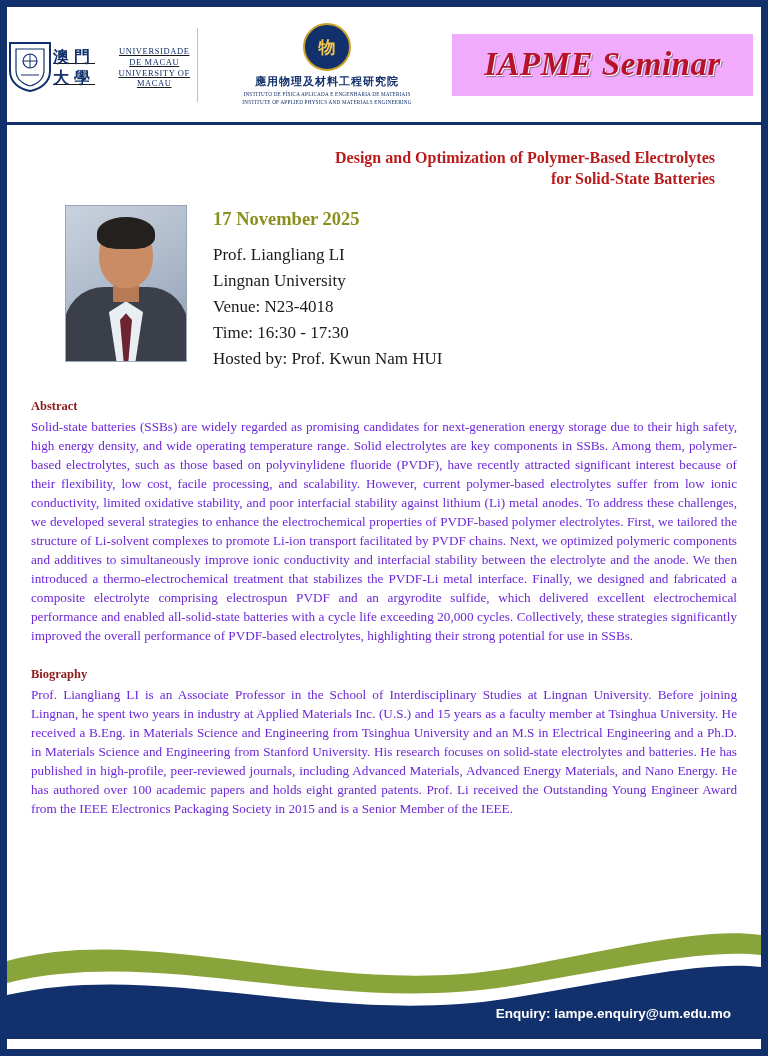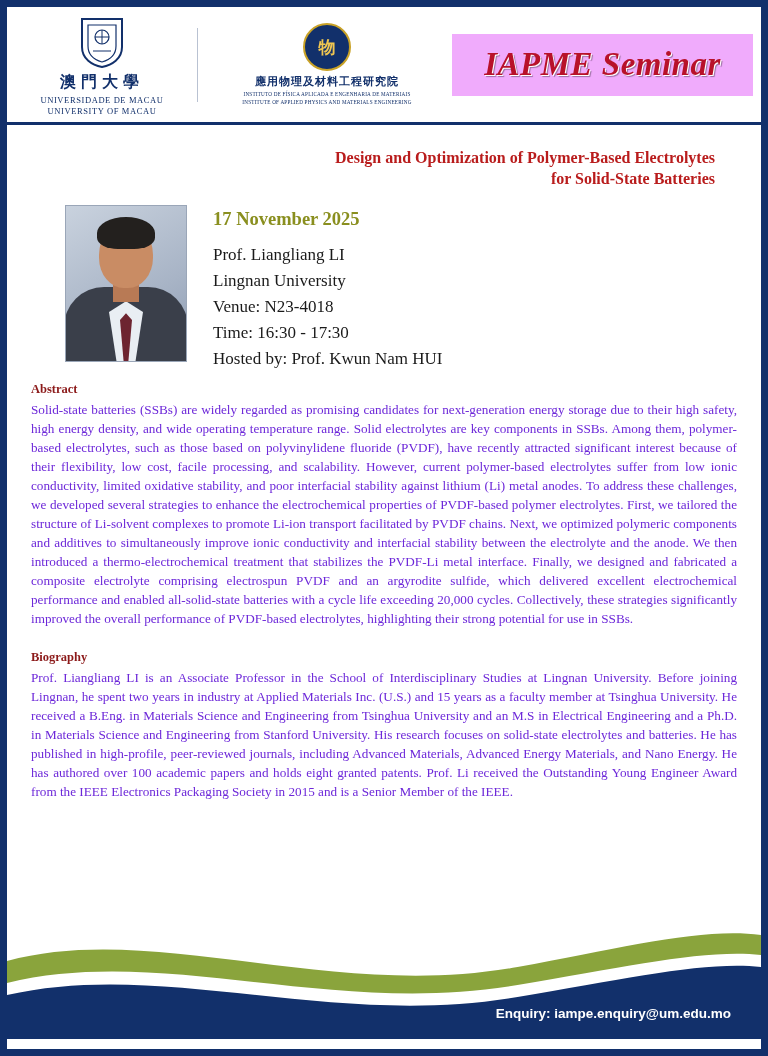--- a/index.html
+++ b/index.html
@@ -30,24 +30,25 @@
     height: 118px;
     display: flex;
     align-items: center;
     background: #ffffff;
     border-bottom: 3px solid #12306b;
     box-sizing: border-box;
   }
   .um-logo {
     width: 190px;
     display: flex;
-    flex-direction: column;
+    flex-direction: row;
     align-items: center;
     justify-content: center;
     padding-top: 4px;
+    text-decoration: underline;
   }
   .crest {
     width: 46px;
     height: 52px;
     position: relative;
   }
   .crest svg { display: block; }
   .um-cn {
     font-family: "DejaVu Sans", sans-serif;
     font-size: 16px;
@@ -238,21 +239,21 @@
   .speaker-line {
     font-family: "Liberation Serif", serif;
     font-size: 17px;
     line-height: 1.52;
     color: #1a1a1a;
   }
 
   
   .body-wrap {
     padding: 0 24px;
-    margin-top: 11px;
+    margin-top: 28px;
   }
   .section-head {
     font-family: "Liberation Serif", serif;
     font-weight: bold;
     font-size: 12.5px;
     color: #8c1a1a;
     margin-bottom: 3px;
   }
   .para {
     font-family: "Liberation Serif", serif;

